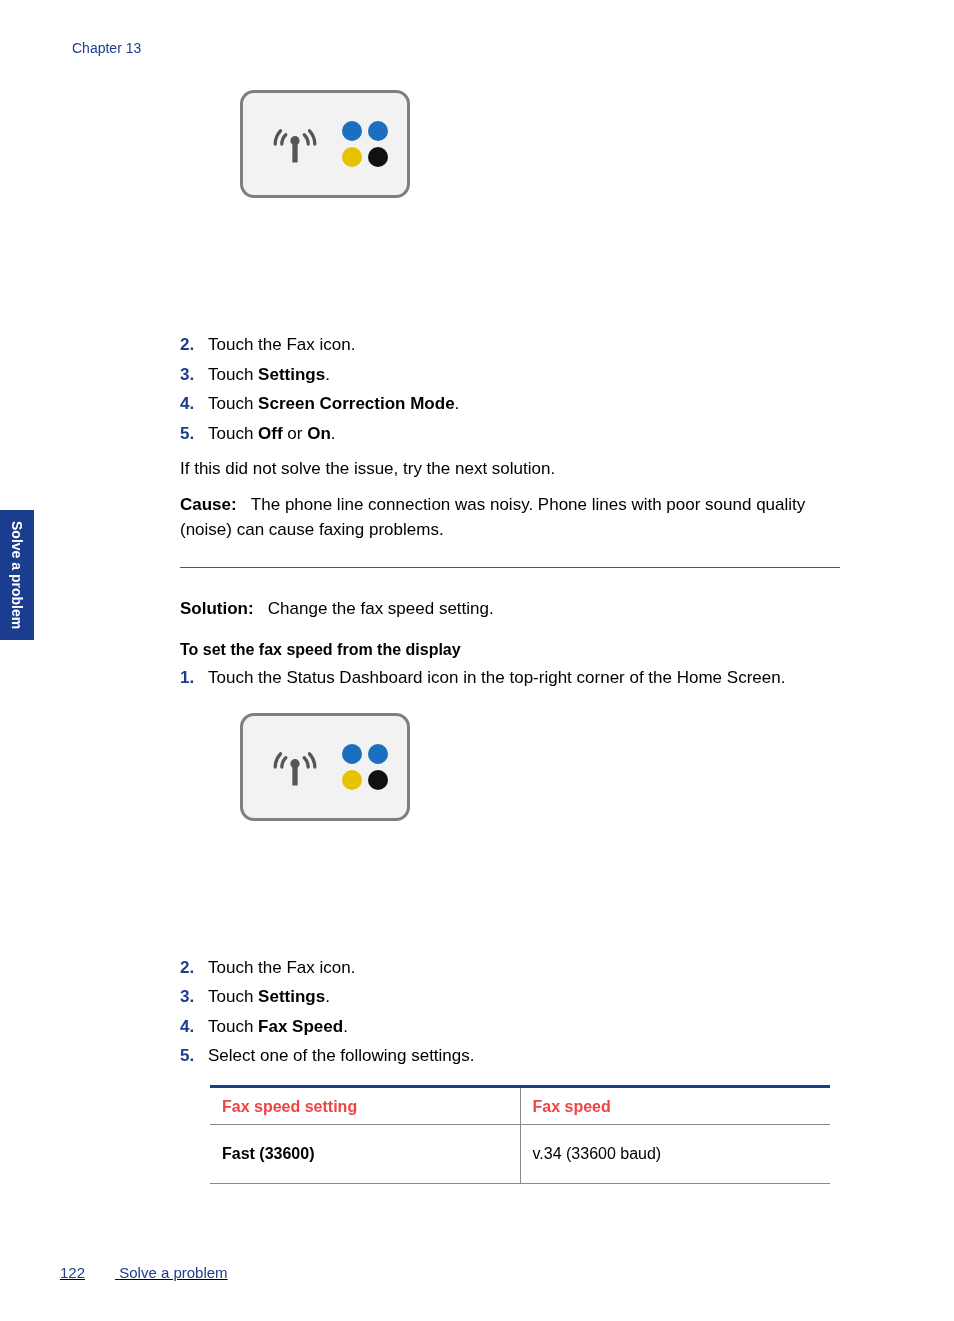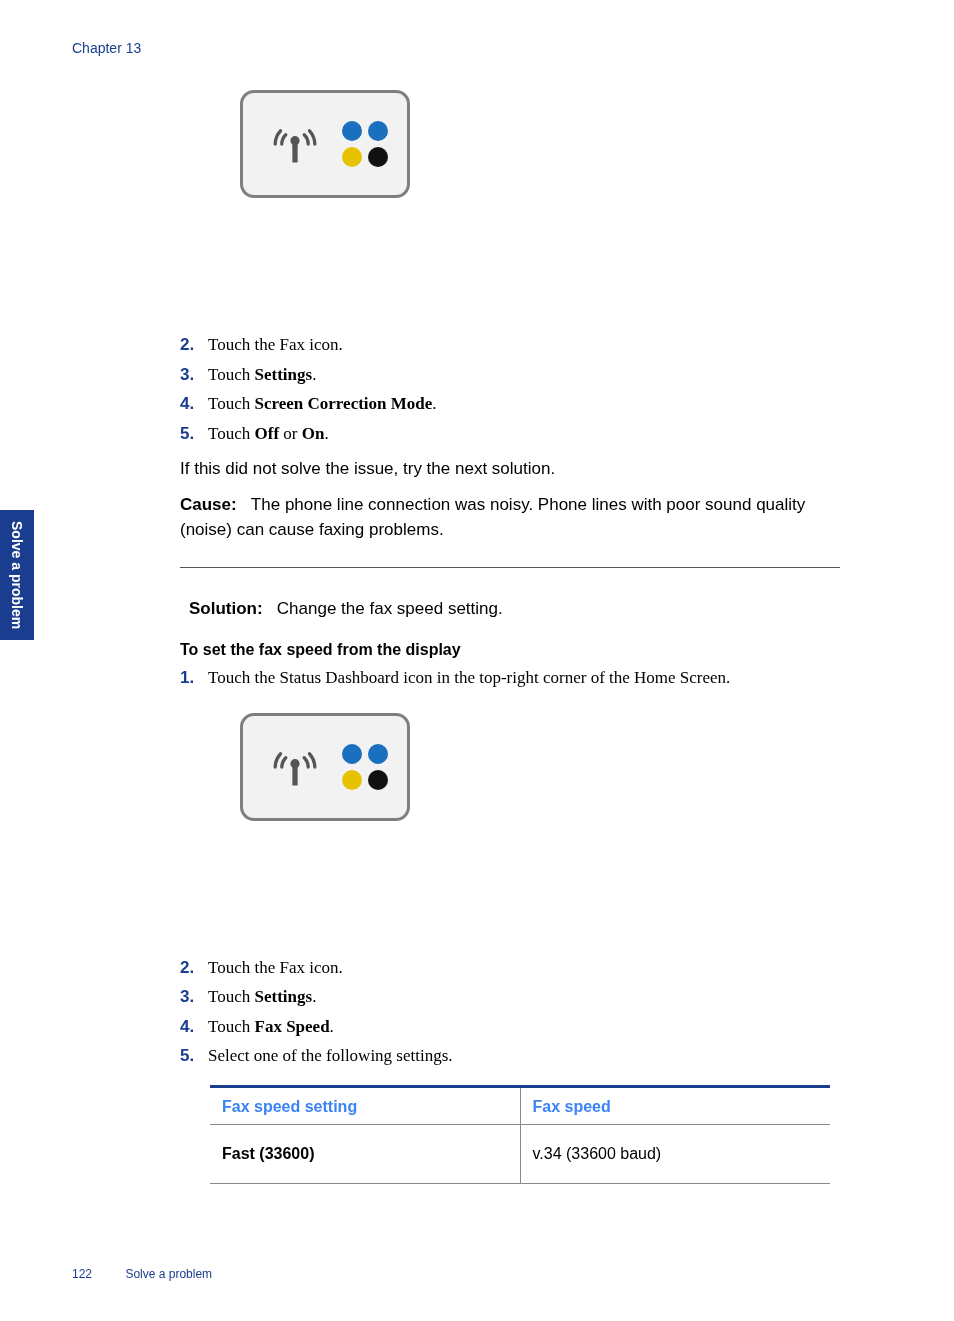--- a/index.html
+++ b/index.html
@@ -23,36 +23,36 @@
     .dot-grid { display: grid; grid-template-columns: 20px 20px; grid-template-rows: 20px 20px; gap: 6px 6px; }
     .dot { width: 20px; height: 20px; border-radius: 50%; }
     .dot.blue { background: #1a6fbf; }
     .dot.yellow { background: #e6c200; }
     .dot.black { background: #111; }
     .spacer-lg { height: 130px; }
     .spacer-md { height: 18px; }
     ol.steps { list-style: none; margin-left: 0; }
     ol.steps li { margin: 4px 0; font-size: 17px; line-height: 1.5; display: flex; }
     ol.steps li .num { color: #1a3d8f; font-weight: bold; min-width: 28px; }
-    ol.steps li .txt { flex: 1; font-family: Liberation Serif, serif; }
+    ol.steps li .txt { flex: 1; }
     .body-p { font-size: 17px; line-height: 1.5; margin: 10px 0; }
     .cause-label, .solution-label { font-weight: bold; }
     .rule { border: none; border-top: 1px solid #555; margin: 24px 0 28px 0; width: 100%; }
     .sol-heading { color: #1a3d8f; font-weight: bold; font-size: 17px; margin-bottom: 10px; }
     .sub-heading { font-weight: bold; font-size: 16px; margin: 20px 0 6px 0; }
-    .indent { margin-left: 9px; }
+    .indent { margin-left: 0px; }
     .table-wrap { margin: 16px 0 0 30px; width: 620px; }
     table { border-collapse: collapse; width: 100%; }
     thead tr { border-top: 3px solid #1a3d8f; border-bottom: 1px solid #888; }
-    th { text-align: left; padding: 10px 12px 8px 12px; color: #3b82f6; font-weight: bold; font-size: 16px; }
+    th { text-align: left; padding: 10px 12px 8px 12px; color: #ef4444; font-weight: bold; font-size: 16px; }
     td { padding: 20px 12px; font-size: 16px; border-bottom: 1px solid #888; }
     td.row-label { font-weight: bold; }
     thead th:first-child, tbody td:first-child { width: 50%; }
     thead th+th, tbody td+td { border-left: 1px solid #888; }
-    .footer { position: absolute; left: 72px; bottom: 40px; font-size: 12px; }
+    .footer { position: absolute; left: 60px; bottom: 40px; font-size: 15px; text-decoration: underline; }
     .footer .pnum { color: #1a3d8f; margin-right: 30px; }
     .footer .pname { color: #1a3d8f; }
   </style>
 </head>
 <body>
 <div class="page">
 
   <div class="chapter-header">Chapter 13</div>
 
   <div class="side-tab">

